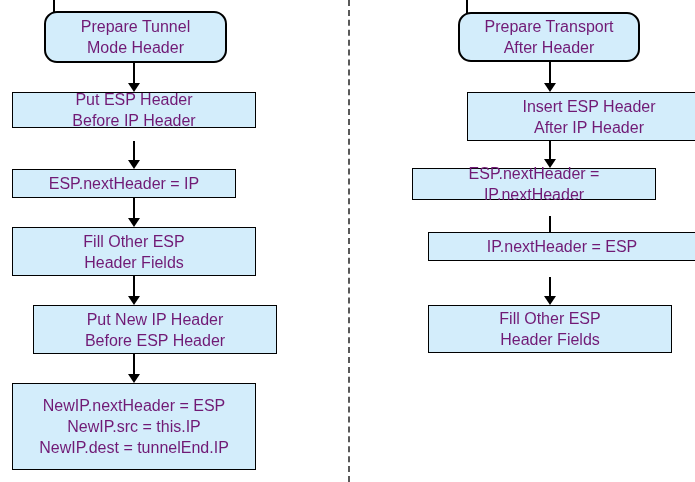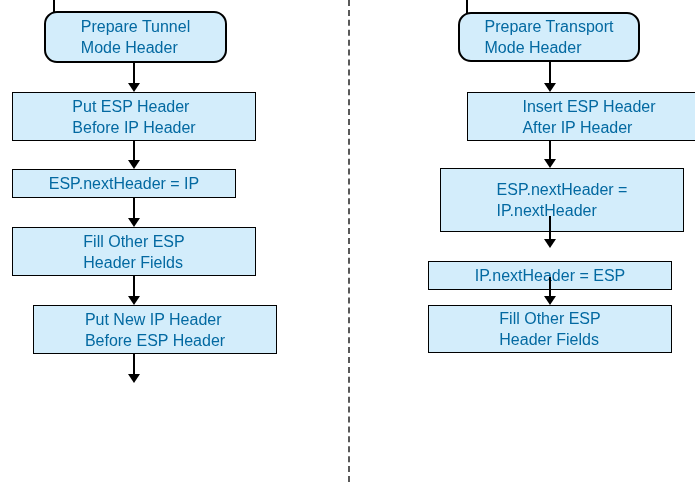--- a/index.html
+++ b/index.html
@@ -13,23 +13,24 @@
   .canvas { position: absolute; left: 0; top: 0; width: 695px; height: 482px; }
 
   .node {
     position: absolute;
     box-sizing: border-box;
     background: #d3edfb;
     border: 1.5px solid #000000;
     display: flex;
     align-items: center;
     justify-content: center;
+    text-align: center;
     font-size: 16px;
     line-height: 21px;
-    color: #0369a1;
+    color: #701a75;
     white-space: pre-line;
   }
   .node.rounded {
     border-radius: 13px;
     border-width: 2px;
   }
 
   .arrow {
     position: absolute;
     width: 12px;
@@ -73,21 +74,21 @@
   <div class="stub" style="left:466px; top:0; height:13px;"></div>
 
   <div class="node rounded" style="left:44px; top:11px; width:183px; height:52px;">Prepare Tunnel
 Mode Header</div>
 
   <div class="arrow" style="left:128px; top:63px; height:29px;">
     <div class="shaft"></div>
     <div class="head"></div>
   </div>
 
-  <div class="node" style="left:12px; top:92px; width:244px; height:49px;">Put ESP Header
+  <div class="node" style="left:12px; top:92px; width:244px; height:36px;">Put ESP Header
 Before IP Header</div>
 
   <div class="arrow" style="left:128px; top:141px; height:28px;">
     <div class="shaft"></div>
     <div class="head"></div>
   </div>
 
   <div class="node" style="left:12px; top:169px; width:224px; height:29px;">ESP.nextHeader = IP</div>
 
   <div class="arrow" style="left:128px; top:198px; height:29px;">
@@ -104,46 +105,49 @@
   </div>
 
   <div class="node" style="left:12px; top:305px; width:244px; height:49px;margin-left:21px;">Put New IP Header
 Before ESP Header</div>
 
   <div class="arrow" style="left:128px; top:354px; height:29px;">
     <div class="shaft"></div>
     <div class="head"></div>
   </div>
 
+  <div class="node" style="left:12px; top:383px; width:244px; height:87px;">NewIP.nextHeader = ESP
+NewIP.src = this.IP
+NewIP.dest = tunnelEnd.IP</div>
 
   <div class="node rounded" style="left:458px; top:12px; width:182px; height:50px;">Prepare Transport
-Mode Header</div>
+After Header</div>
 
   <div class="arrow" style="left:544px; top:62px; height:30px;">
     <div class="shaft"></div>
     <div class="head"></div>
   </div>
 
   <div class="node" style="left:428px; top:92px; width:244px; height:49px;margin-left:39px;">Insert ESP Header
 After IP Header</div>
 
   <div class="arrow" style="left:544px; top:141px; height:27px;">
     <div class="shaft"></div>
     <div class="head"></div>
   </div>
 
-  <div class="node" style="left:440px; top:168px; width:244px; height:64px;">ESP.nextHeader =
+  <div class="node" style="left:412px; top:168px; width:244px; height:32px;">ESP.nextHeader =
 IP.nextHeader</div>
 
   <div class="arrow" style="left:544px; top:216px; height:32px;">
     <div class="shaft"></div>
     <div class="head"></div>
   </div>
 
-  <div class="node" style="left:428px; top:261px; width:244px; height:29px;">IP.nextHeader = ESP</div>
+  <div class="node" style="left:428px; top:232px; width:268px; height:29px;">IP.nextHeader = ESP</div>
 
   <div class="arrow" style="left:544px; top:277px; height:28px;">
     <div class="shaft"></div>
     <div class="head"></div>
   </div>
 
   <div class="node" style="left:428px; top:305px; width:244px; height:48px;">Fill Other ESP
 Header Fields</div>
 
 </div>

